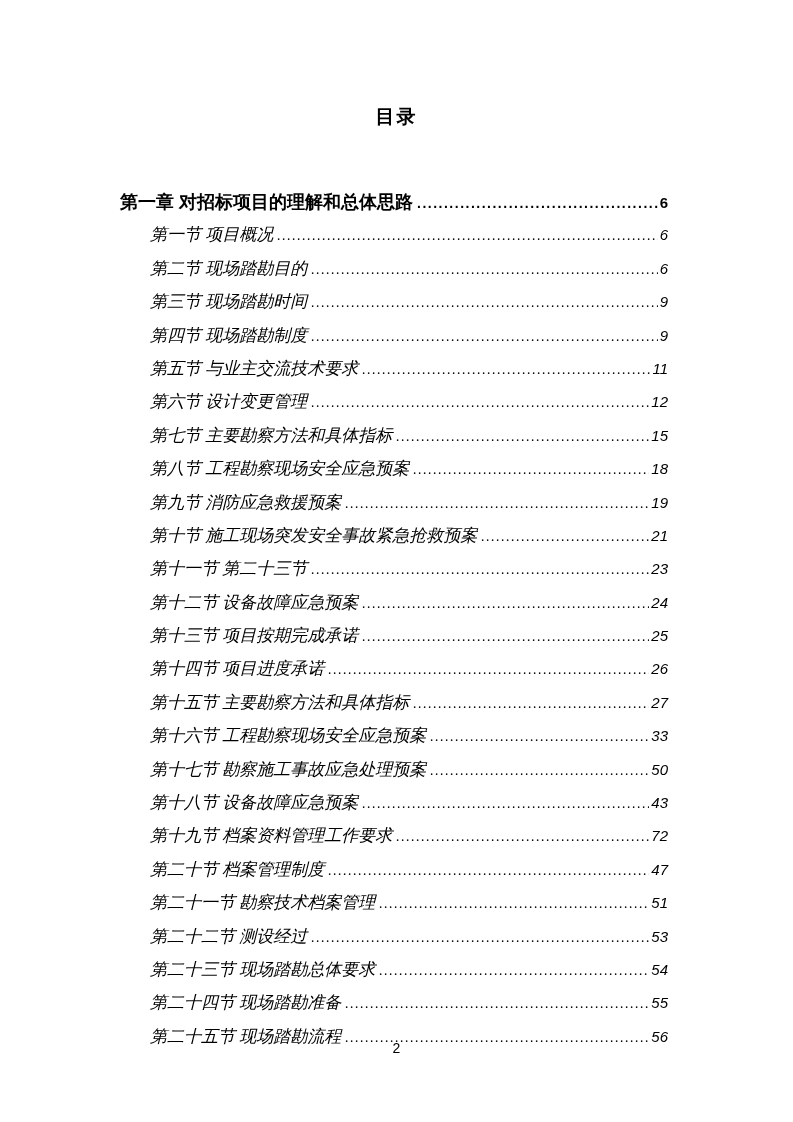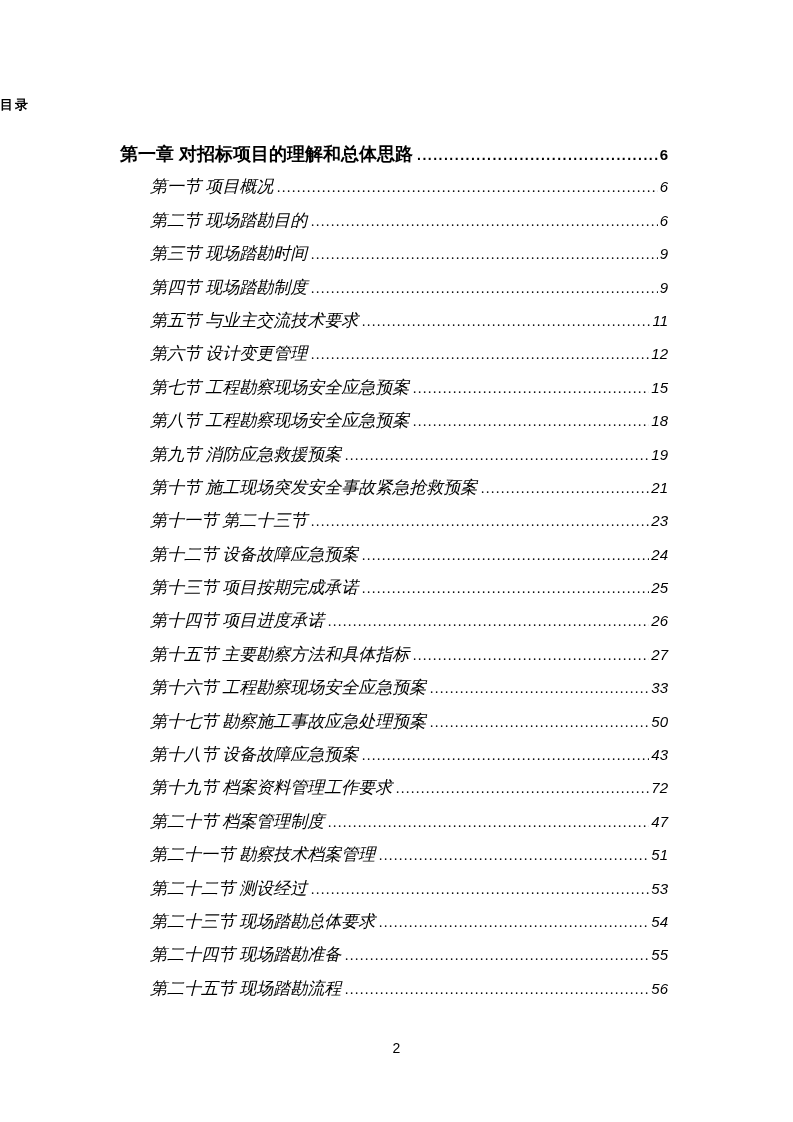--- a/index.html
+++ b/index.html
@@ -11,44 +11,45 @@
     position: relative;
     width: 793px;
     height: 1122px;
     background: #ffffff;
     color: #000000;
     overflow: hidden;
     font-family: "Liberation Serif", "DejaVu Serif", serif;
   }
   .doc-title {
     position: absolute;
-    top: 96px;
+    top: 104px;
     left: 0;
     width: 100%;
-    text-align: left;
+    text-align: center;
     font-family: "Liberation Sans", "DejaVu Sans", sans-serif;
     font-weight: bold;
-    font-size: 13px;
+    font-size: 19px;
     letter-spacing: 2px;
   }
   .toc {
     position: absolute;
     top: 142px;
     left: 120px;
     width: 548px;
   }
   .toc-row {
     display: flex;
     align-items: baseline;
     height: 33.4px;
   }
   .toc-row.chapter {
     font-family: "Liberation Sans", "DejaVu Sans", sans-serif;
     font-weight: bold;
     font-size: 18px;
+    margin-top: 48px;
   }
   .toc-row.section {
     font-size: 17px;
     padding-left: 30px;
     font-style: italic;
   }
   .toc-label {
     white-space: nowrap;
     flex: 0 0 auto;
   }
@@ -126,21 +127,21 @@
     <span class="pagenum">11</span>
   </div>
 
   <div class="toc-row section">
     <span class="toc-label">第六节 设计变更管理</span>
     <span class="dots"></span>
     <span class="pagenum">12</span>
   </div>
 
   <div class="toc-row section">
-    <span class="toc-label">第七节 工程勘察现场安全应急预案</span>
+    <span class="toc-label">第七节 主要勘察方法和具体指标</span>
     <span class="dots"></span>
     <span class="pagenum">15</span>
   </div>
 
   <div class="toc-row section">
     <span class="toc-label">第八节 工程勘察现场安全应急预案</span>
     <span class="dots"></span>
     <span class="pagenum">18</span>
   </div>
 

